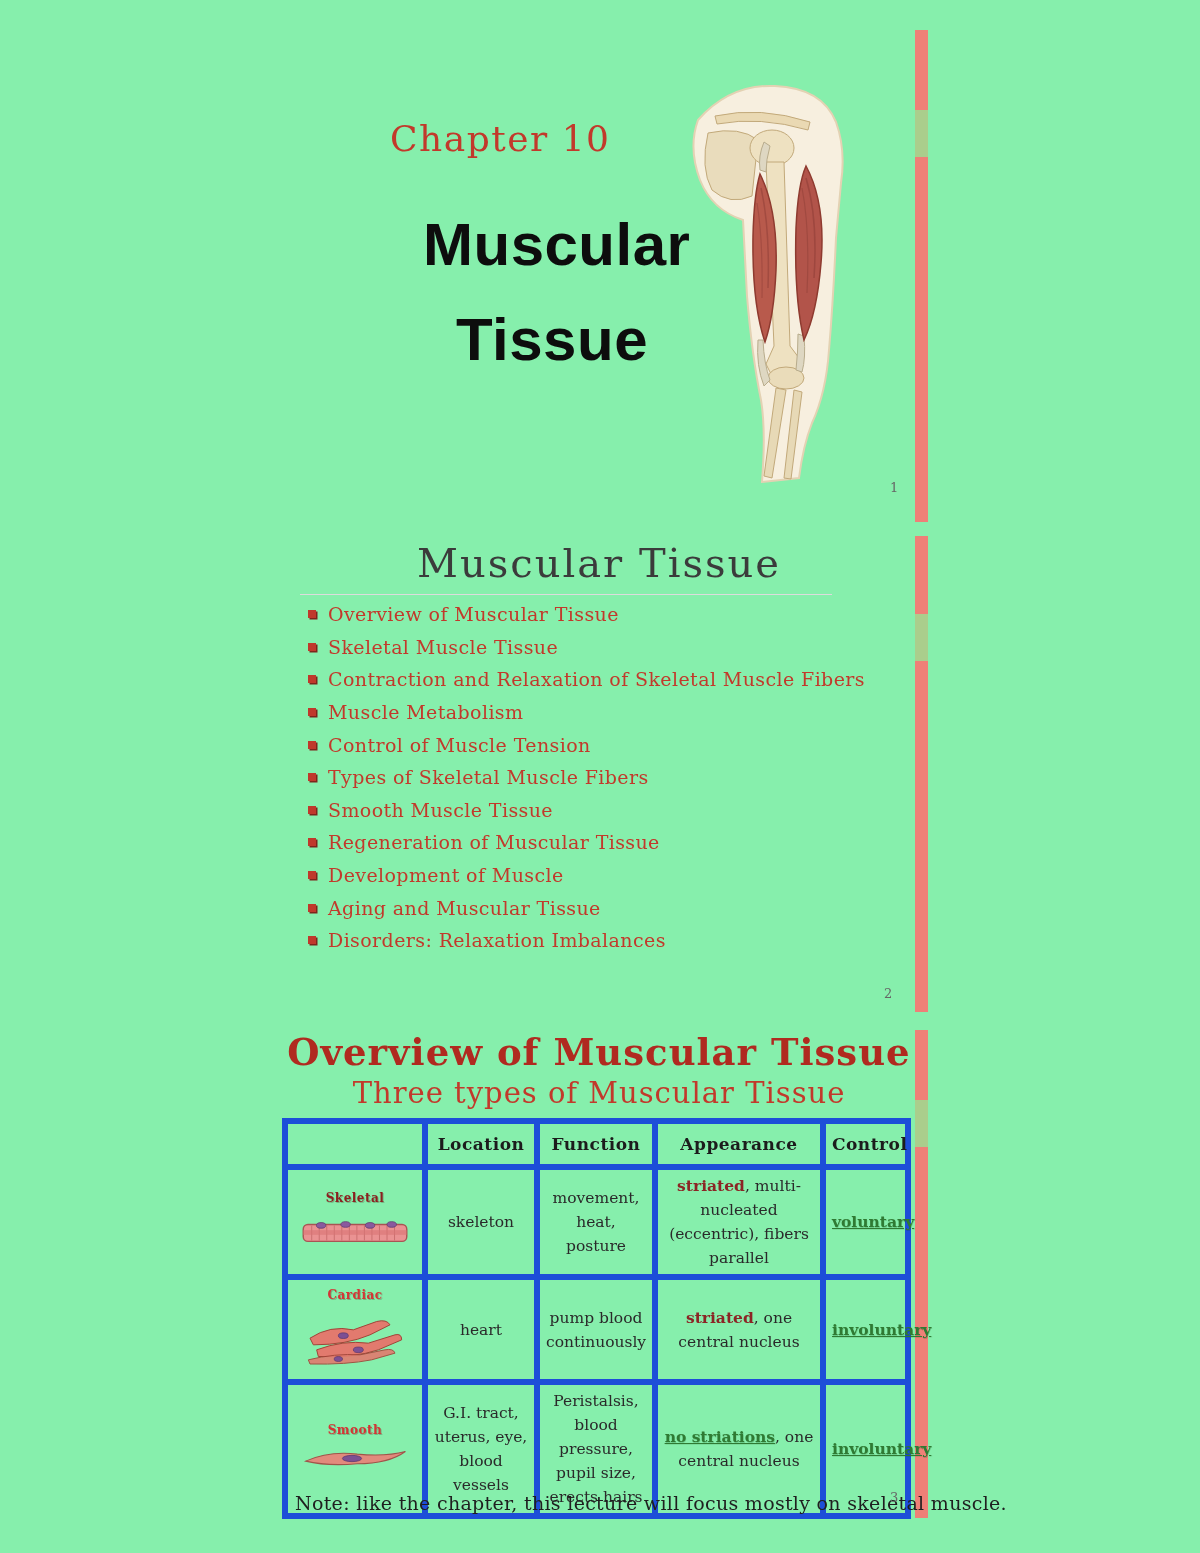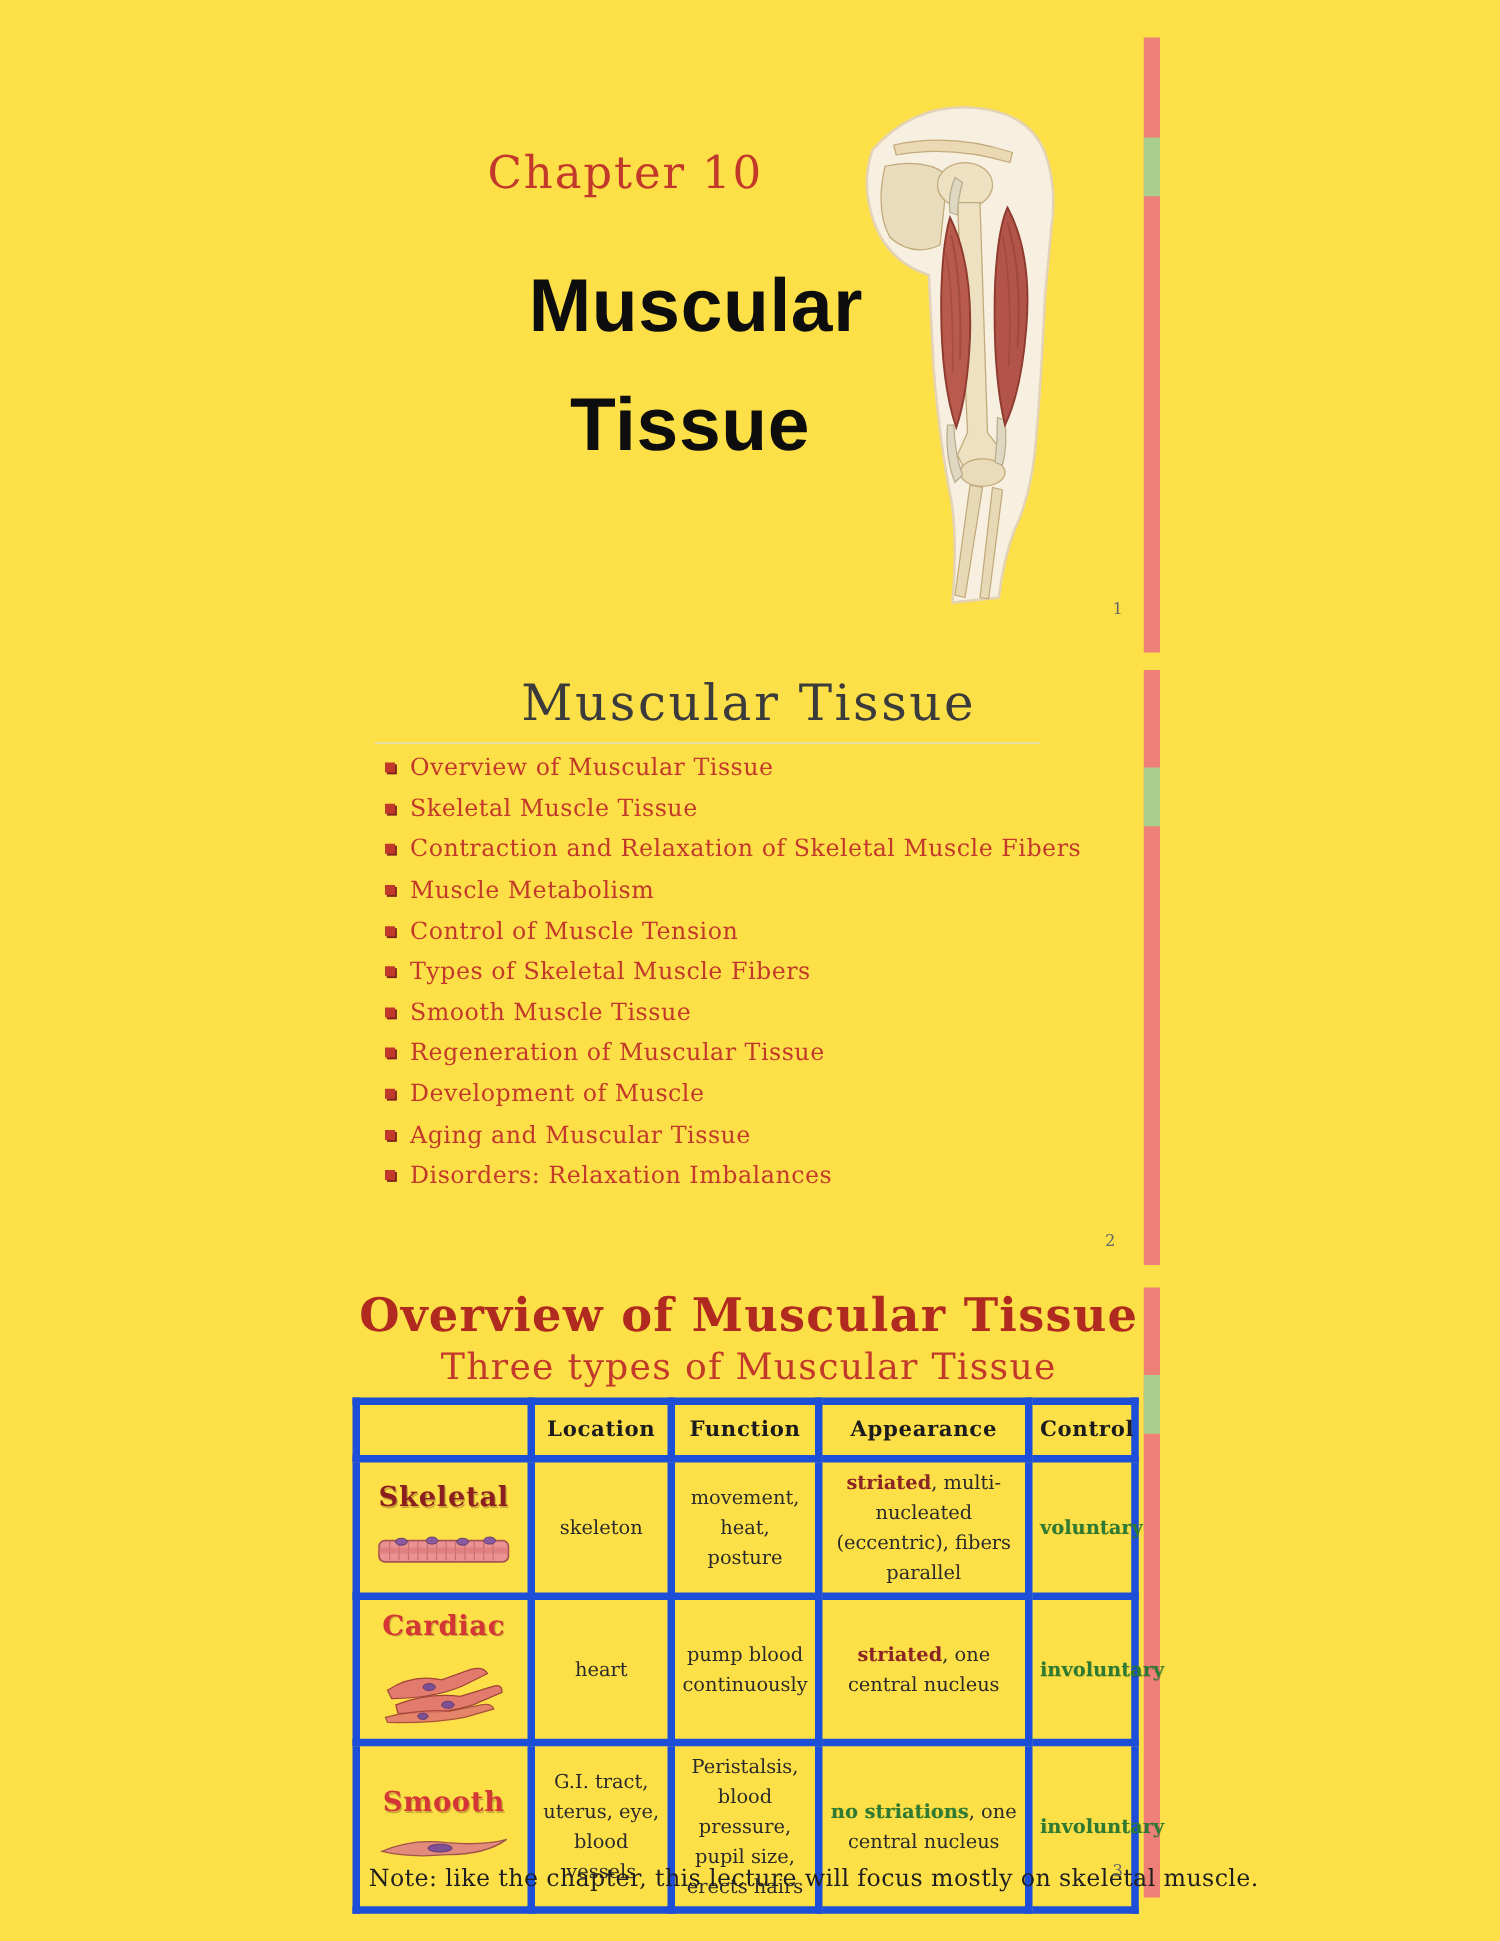--- a/index.html
+++ b/index.html
@@ -1,17 +1,17 @@
 <!DOCTYPE html>
 <html><head>
 <meta charset="utf-8">
 <style>
   * { margin:0; padding:0; box-sizing:border-box; }
   body { background:#ffffff; font-family:"DejaVu Serif","Liberation Serif",serif; }
-  .page { position:relative; width:1200px; height:1553px; background:#fde047; overflow:hidden; }
+  .page { position:relative; width:1200px; height:1553px; background:#86efac; overflow:hidden; }
 
   
   .stripe { position:absolute; left:915px; width:13px; background:#ee8077; }
   .stripe-1 { top:30px;  height:492px; }
   .stripe-2 { top:536px; height:476px; }
   .stripe-3 { top:1030px; height:488px; }
   .stripe .accent { position:absolute; left:0; width:13px; height:47px; background:#aace8c; }
   .stripe-1 .accent { top:80px; }
   .stripe-2 .accent { top:78px; }
   .stripe-3 .accent { top:70px; }
@@ -41,25 +41,25 @@
   .s3-subtitle { position:absolute; left:283px; top:1076px; width:632px; text-align:center; font-size:29px; color:#c2392b; letter-spacing:1px; }
 
   table.types { position:absolute; left:282px; top:1118px; width:623px; border-collapse:collapse; table-layout:fixed; }
   table.types th, table.types td { border:1px solid #97787/8; }
   table.types th, table.types td { border:6px solid #1d4ed8; vertical-align:middle; text-align:center; padding:4px 6px; }
   col.c0 { width:140px; } col.c1 { width:112px; } col.c2 { width:118px; } col.c3 { width:168px; } col.c4 { width:85px; }
   tr.hdr { height:46px; }
   tr.row { height:105px; }
   th.hcell { font-size:17px; font-weight:700; color:#1c1c1c; letter-spacing:0.5px; }
   td.cell { font-size:15.5px; color:#2a2a2a; line-height:1.55; }
-  .type-label { font-size:22px; font-weight:700; letter-spacing:0.5px; text-shadow:1px 1px 0 rgba(60,0,0,0.25); margin-bottom:8px; }
+  .type-label { font-size:12px; font-weight:700; letter-spacing:0.5px; text-shadow:1px 1px 0 rgba(60,0,0,0.25); margin-bottom:8px; }
   .type-skeletal { color:#8b1f1f; }
   .type-red { color:#d43535; }
   .hl-maroon { color:#8b2525; font-weight:700; }
-  .hl-green { color:#2f7a33; font-weight:700; text-shadow:0.5px 0.5px 0 rgba(0,60,0,0.2); }
+  .hl-green { color:#2f7a33; font-weight:700; text-shadow:0.5px 0.5px 0 rgba(0,60,0,0.2);text-decoration:underline; }
   .ctrl { font-size:15.5px; }
   .note { position:absolute; left:295px; top:1492px; font-size:19px; color:#1f1f1f; letter-spacing:0.3px; }
 </style>
 </head>
 <body>
 
 <div class="page">
 
   <div class="stripe stripe-1">
     <div class="accent"></div>

